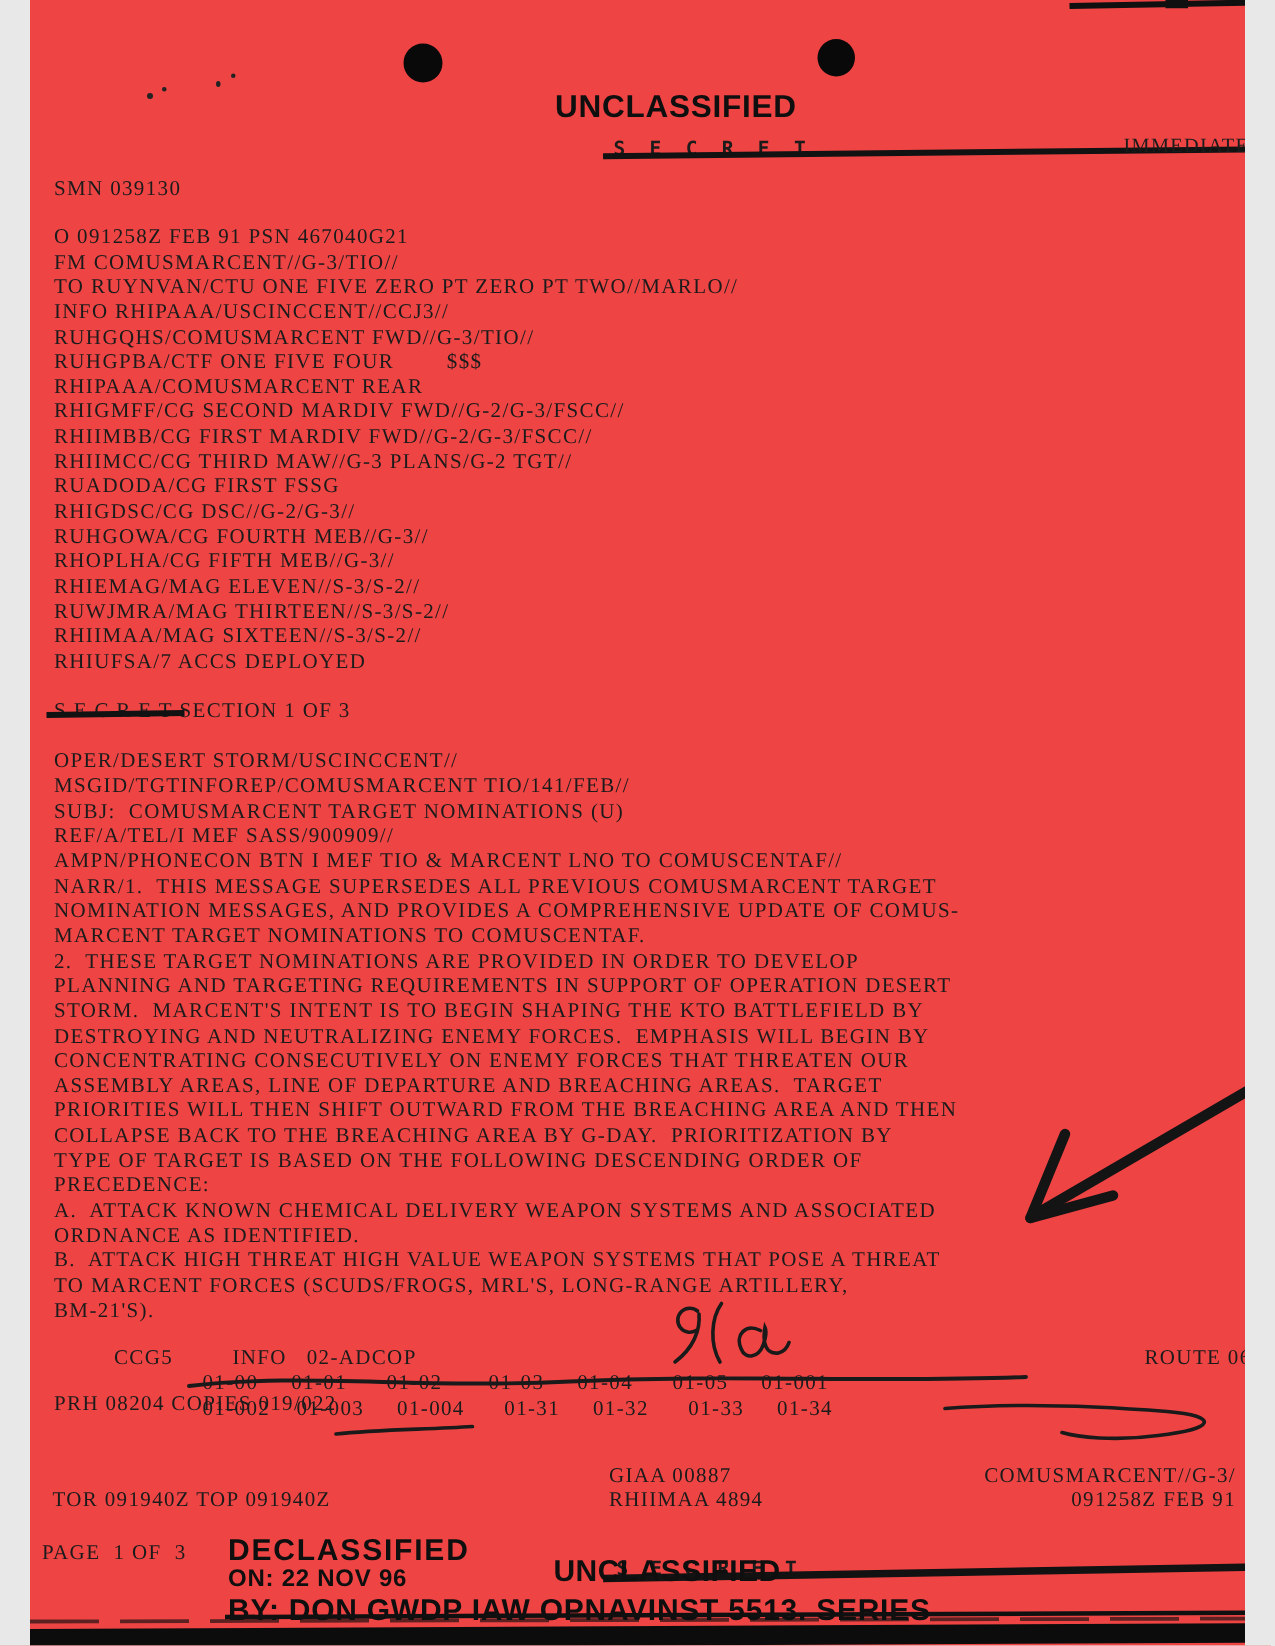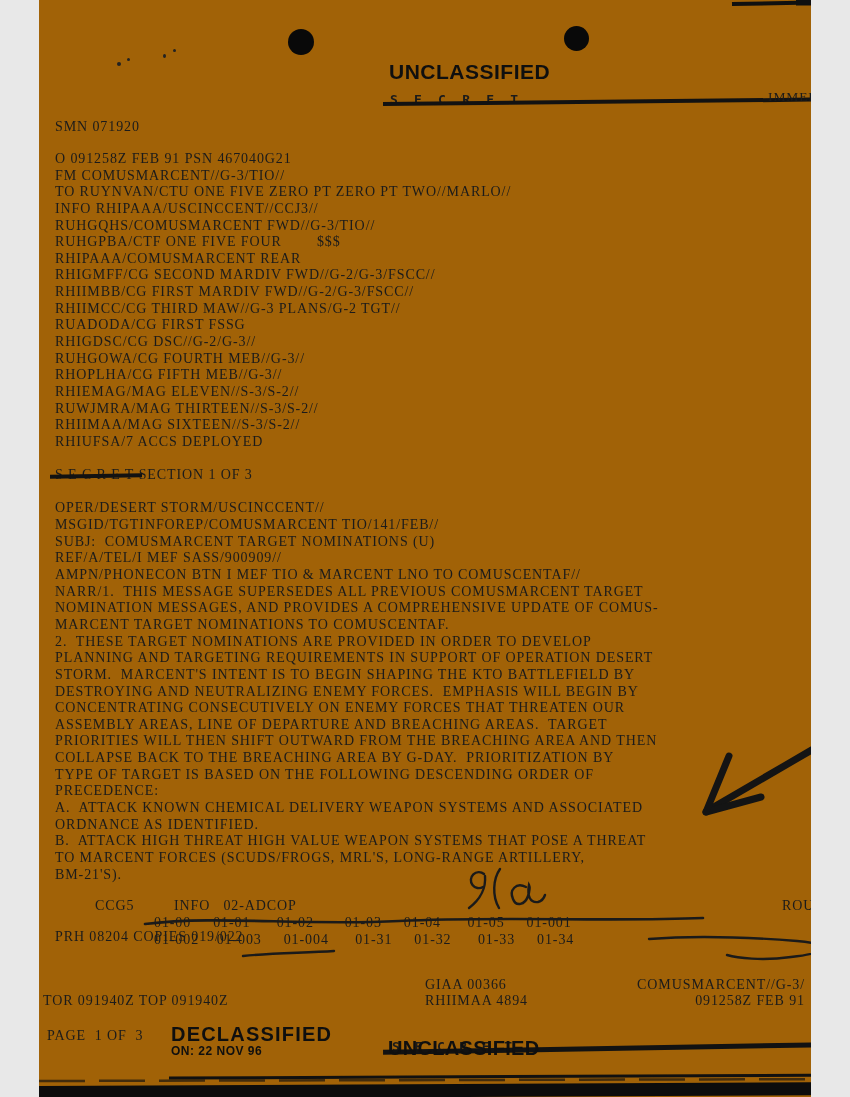--- a/index.html
+++ b/index.html
@@ -1,18 +1,18 @@
 <!DOCTYPE html>
 <html><head>
 <meta charset="utf-8">
 <style>
   html,body{margin:0;padding:0;background:#e8e8e8;}
   .page{
-    position:relative;width:772px;height:1097px;background:#a16207;
-    overflow:hidden;color:#161616;margin:0 auto;
+    position:relative;width:772px;height:1097px;background:#ef4444;
+    overflow:hidden;color:#161616;margin:0 auto;padding-left:38px;
   }
   .mono{
     font-family:Liberation Serif, serif;font-size:14px;
     letter-spacing:0.9px;white-space:pre;color:#1b1b1b;
   }
   .abs{position:absolute;}
   .body-text .line{line-height:16.65px;height:16.65px;}
   .stamp{
     font-family:"Liberation Sans",sans-serif;font-weight:bold;color:#0f0f0f;
     white-space:pre;
@@ -57,39 +57,40 @@
   <div class="hole" style="left:249px;top:29px;width:26px;height:26px;"></div>
   <div class="hole" style="left:525px;top:26px;width:25px;height:25px;"></div>
   <div class="speck" style="left:78px;top:62px;width:4px;height:4px;"></div>
   <div class="speck" style="left:88px;top:58px;width:3px;height:3px;"></div>
   <div class="speck" style="left:124px;top:54px;width:3px;height:4px;"></div>
   <div class="speck" style="left:134px;top:49px;width:3px;height:3px;"></div>
 
   <div class="abs stamp" style="left:350px;top:60px;font-size:21px;letter-spacing:0.5px;">UNCLASSIFIED</div>
   <div class="abs secret-line top" style="left:351px;top:92px;">S E C R E T</div>
   <div class="abs mono" style="left:729px;top:89px;font-size:13.5px;">IMMEDIATE</div>
-  <div class="abs mono" style="left:16px;top:119px;">SMN 071920</div>
+  <div class="abs mono" style="left:16px;top:119px;">SMN 039130</div>
 
   <div class="abs mono body-text" style="left:16px;top:151px;"><div class="line">O 091258Z FEB 91 PSN 467040G21</div><div class="line">FM COMUSMARCENT//G-3/TIO//</div><div class="line">TO RUYNVAN/CTU ONE FIVE ZERO PT ZERO PT TWO//MARLO//</div><div class="line">INFO RHIPAAA/USCINCCENT//CCJ3//</div><div class="line">RUHGQHS/COMUSMARCENT FWD//G-3/TIO//</div><div class="line">RUHGPBA/CTF ONE FIVE FOUR        $$$</div><div class="line">RHIPAAA/COMUSMARCENT REAR</div><div class="line">RHIGMFF/CG SECOND MARDIV FWD//G-2/G-3/FSCC//</div><div class="line">RHIIMBB/CG FIRST MARDIV FWD//G-2/G-3/FSCC//</div><div class="line">RHIIMCC/CG THIRD MAW//G-3 PLANS/G-2 TGT//</div><div class="line">RUADODA/CG FIRST FSSG</div><div class="line">RHIGDSC/CG DSC//G-2/G-3//</div><div class="line">RUHGOWA/CG FOURTH MEB//G-3//</div><div class="line">RHOPLHA/CG FIFTH MEB//G-3//</div><div class="line">RHIEMAG/MAG ELEVEN//S-3/S-2//</div><div class="line">RUWJMRA/MAG THIRTEEN//S-3/S-2//</div><div class="line">RHIIMAA/MAG SIXTEEN//S-3/S-2//</div><div class="line">RHIUFSA/7 ACCS DEPLOYED</div><div class="line">&nbsp;</div><div class="line"><span class="struck-text">S E C R E T</span> SECTION 1 OF 3</div><div class="line">&nbsp;</div><div class="line">OPER/DESERT STORM/USCINCCENT//</div><div class="line">MSGID/TGTINFOREP/COMUSMARCENT TIO/141/FEB//</div><div class="line">SUBJ:  COMUSMARCENT TARGET NOMINATIONS (U)</div><div class="line">REF/A/TEL/I MEF SASS/900909//</div><div class="line">AMPN/PHONECON BTN I MEF TIO &amp; MARCENT LNO TO COMUSCENTAF//</div><div class="line">NARR/1.  THIS MESSAGE SUPERSEDES ALL PREVIOUS COMUSMARCENT TARGET</div><div class="line">NOMINATION MESSAGES, AND PROVIDES A COMPREHENSIVE UPDATE OF COMUS-</div><div class="line">MARCENT TARGET NOMINATIONS TO COMUSCENTAF.</div><div class="line">2.  THESE TARGET NOMINATIONS ARE PROVIDED IN ORDER TO DEVELOP</div><div class="line">PLANNING AND TARGETING REQUIREMENTS IN SUPPORT OF OPERATION DESERT</div><div class="line">STORM.  MARCENT'S INTENT IS TO BEGIN SHAPING THE KTO BATTLEFIELD BY</div><div class="line">DESTROYING AND NEUTRALIZING ENEMY FORCES.  EMPHASIS WILL BEGIN BY</div><div class="line">CONCENTRATING CONSECUTIVELY ON ENEMY FORCES THAT THREATEN OUR</div><div class="line">ASSEMBLY AREAS, LINE OF DEPARTURE AND BREACHING AREAS.  TARGET</div><div class="line">PRIORITIES WILL THEN SHIFT OUTWARD FROM THE BREACHING AREA AND THEN</div><div class="line">COLLAPSE BACK TO THE BREACHING AREA BY G-DAY.  PRIORITIZATION BY</div><div class="line">TYPE OF TARGET IS BASED ON THE FOLLOWING DESCENDING ORDER OF</div><div class="line">PRECEDENCE:</div><div class="line">A.  ATTACK KNOWN CHEMICAL DELIVERY WEAPON SYSTEMS AND ASSOCIATED</div><div class="line">ORDNANCE AS IDENTIFIED.</div><div class="line">B.  ATTACK HIGH THREAT HIGH VALUE WEAPON SYSTEMS THAT POSE A THREAT</div><div class="line">TO MARCENT FORCES (SCUDS/FROGS, MRL'S, LONG-RANGE ARTILLERY,</div><div class="line">BM-21'S).</div></div>
 
   <div class="abs mono" style="left:25px;top:898px;margin-left:31px;">CCG5         INFO   02-ADCOP</div>
   <div class="abs mono" style="left:743px;top:898px;">ROUTE 069/A</div>
   <div class="abs mono" style="left:115px;top:915px;">01-00     01-01      01-02       01-03     01-04      01-05     01-001</div>
   <div class="abs mono" style="left:115px;top:932px;">01-002    01-003     01-004      01-31     01-32      01-33     01-34</div>
 
   <div class="abs mono" style="left:16px;top:929px;text-align:right;">PRH 08204 COPIES 019/022</div>
-  <div class="abs mono" style="left:4px;top:993px;">TOR 091940Z TOP 091940Z</div>
-  <div class="abs mono" style="left:386px;top:977px;">GIAA 00366</div>
+  <div class="abs mono" style="left:15px;top:993px;">TOR 091940Z TOP 091940Z</div>
+  <div class="abs mono" style="left:386px;top:977px;">GIAA 00887</div>
   <div class="abs mono" style="left:386px;top:993px;">RHIIMAA 4894</div>
   <div class="mono right-col" style="top:977px;">COMUSMARCENT//G-3/</div>
   <div class="mono right-col" style="top:993px;">091258Z FEB 91</div>
   <div class="abs mono" style="left:8px;top:1028px;">PAGE  1 OF  3</div>
 
   <div class="abs stamp" style="left:132px;top:1023px;font-size:20px;letter-spacing:1.2px;">DECLASSIFIED</div>
-  <div class="abs stamp" style="left:132px;top:1044px;font-size:12px;letter-spacing:0.5px;">ON: 22 NOV 96</div>
+  <div class="abs stamp" style="left:132px;top:1044px;font-size:16px;letter-spacing:0.5px;">ON: 22 NOV 96</div>
+  <div class="abs stamp" style="left:132px;top:1063px;font-size:20px;letter-spacing:0.5px;">BY: DON GWDP IAW OPNAVINST 5513. SERIES</div>
   <div class="abs secret-line bottom" style="left:353px;top:1024px;">S E C R E T</div>
   <div class="abs stamp" style="left:349px;top:1037px;font-size:20px;letter-spacing:0.3px;">UNCLASSIFIED</div>
 
   <svg class="overlay" width="850" height="1097" viewBox="0 0 850 1097">
 
     <g stroke="#141414" fill="none" stroke-linecap="round">
       <path d="M838,712 L673,808" stroke-width="7"></path>
       <path d="M667,812 L722,797" stroke-width="7"></path>
       <path d="M667,812 L690,756" stroke-width="7"></path>
     </g>

